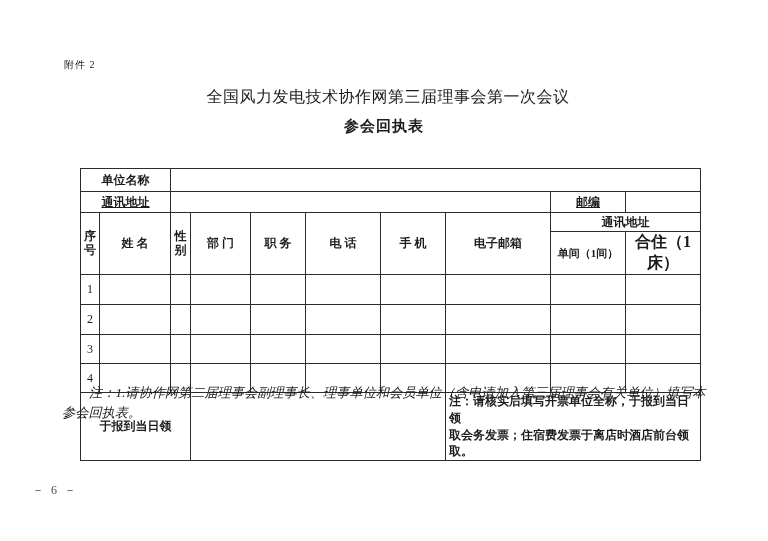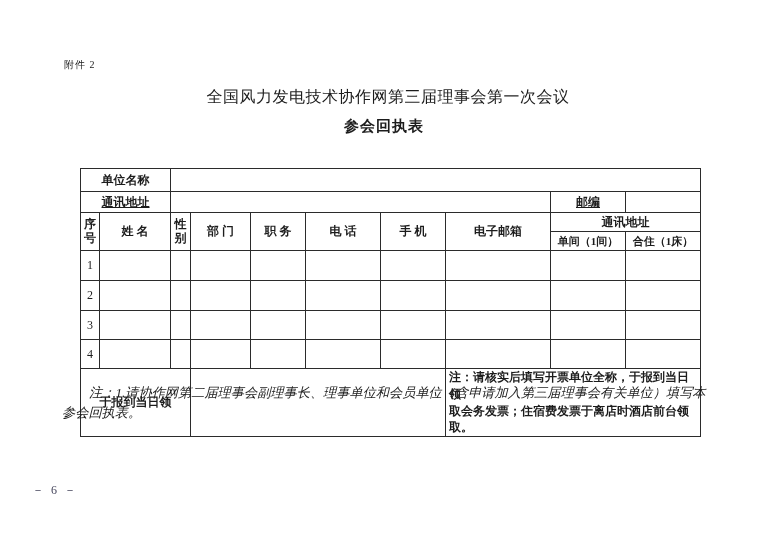--- a/index.html
+++ b/index.html
@@ -98,21 +98,21 @@
 别</td>
     <td rowspan="2" class="lbl">部 门</td>
     <td rowspan="2" class="lbl">职 务</td>
     <td rowspan="2" class="lbl">电 话</td>
     <td rowspan="2" class="lbl">手 机</td>
     <td rowspan="2" class="lbl">电子邮箱</td>
     <td colspan="2" class="lbl">通讯地址</td>
   </tr>
   <tr class="h19">
     <td class="lbl" style="font-size:11px">单间（1间）</td>
-    <td class="lbl" style="font-size:11px">合住（1床）</td>
+    <td class="lbl" style="font-size:16px">合住（1床）</td>
   </tr>
 
   <tr class="h30">
     <td class="rownum">1</td>
     <td></td>
         <td></td>
     <td></td>
         <td></td>
     <td></td>
         <td></td>

